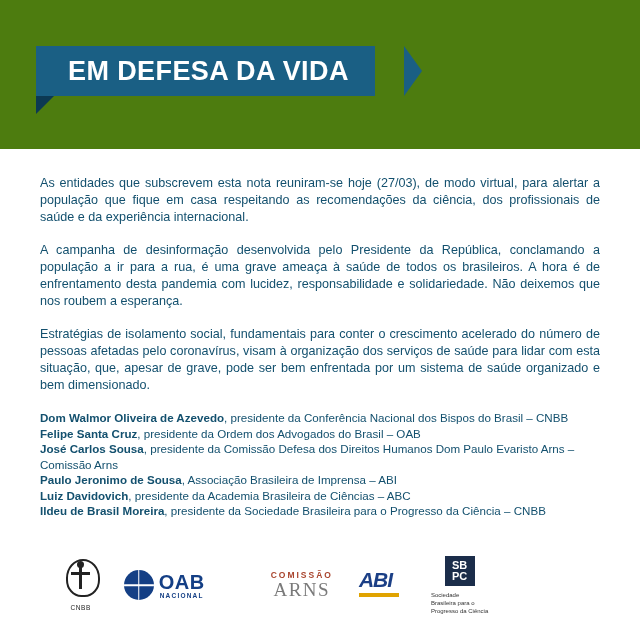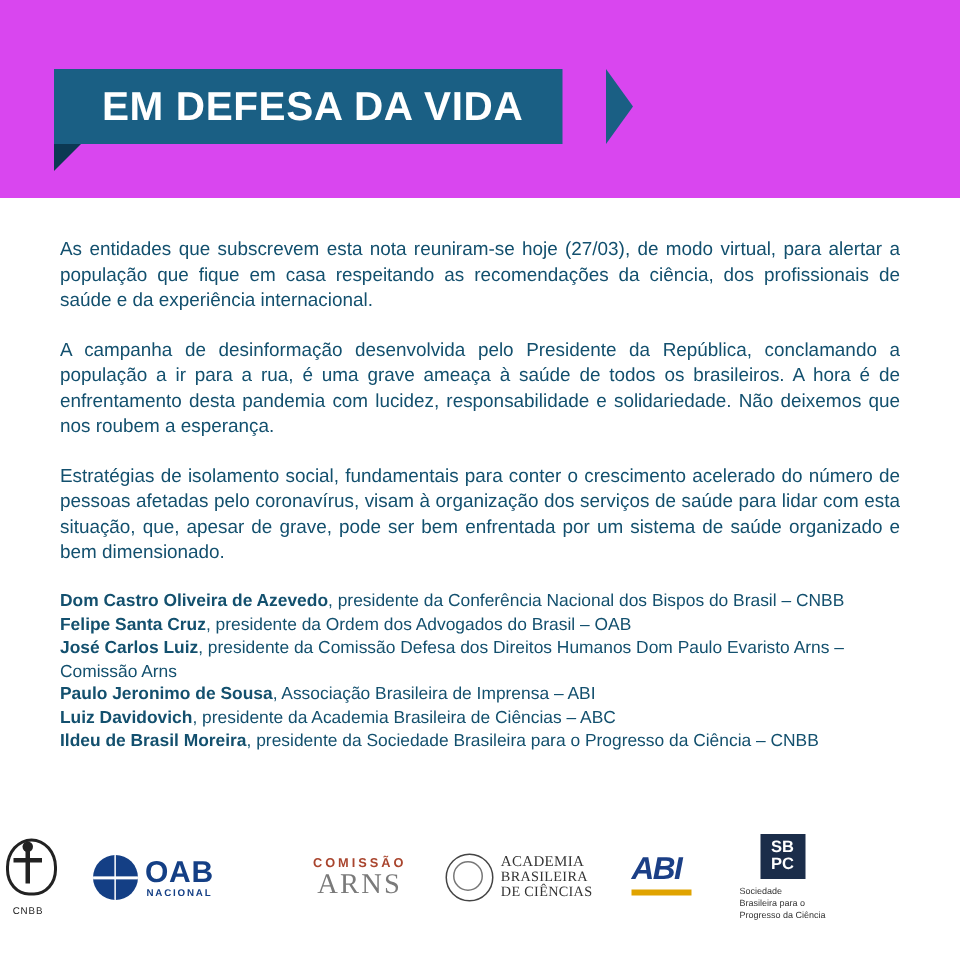--- a/index.html
+++ b/index.html
@@ -18,22 +18,22 @@
     width: 640px;
     height: 640px;
     background: #ffffff;
     box-sizing: border-box;
   }
 
   
   .header {
     position: relative;
     width: 640px;
-    height: 132px;
-    background: #d946ef;
+    height: 149px;
+    background: #4d7c0f;
     overflow: hidden;
   }
   
   .notch-left {
     position: absolute;
     left: 36px;
     top: 96px;
     width: 0;
     height: 0;
     border-left: 18px solid #0c3953;
@@ -315,27 +315,27 @@
     <div class="banner-arrow"></div>
   </div>
 
   <div class="body">
     <p class="para">As entidades que subscrevem esta nota reuniram-se hoje (27/03), de modo virtual, para alertar a população que fique em casa respeitando as recomendações da ciência, dos profissionais de saúde e da experiência internacional.</p>
     <p class="para">A campanha de desinformação desenvolvida pelo Presidente da República, conclamando a população a ir para a rua, é uma grave ameaça à saúde de todos os brasileiros. A hora é de enfrentamento desta pandemia com lucidez, responsabilidade e solidariedade. Não deixemos que nos roubem a esperança.</p>
     <p class="para">Estratégias de isolamento social, fundamentais para conter o crescimento acelerado do número de pessoas afetadas pelo coronavírus, visam à organização dos serviços de saúde para lidar com esta situação, que, apesar de grave, pode ser bem enfrentada por um sistema de saúde organizado e bem dimensionado.</p>
 
     <div class="signatures">
       <div class="sig">
-        <b>Dom Castro Oliveira de Azevedo</b><span>, presidente da Conferência Nacional dos Bispos do Brasil – CNBB</span>
+        <b>Dom Walmor Oliveira de Azevedo</b><span>, presidente da Conferência Nacional dos Bispos do Brasil – CNBB</span>
       </div>
       <div class="sig">
         <b>Felipe Santa Cruz</b><span>, presidente da Ordem dos Advogados do Brasil – OAB</span>
       </div>
       <div class="sig">
-        <b>José Carlos Luiz</b><span>, presidente da Comissão Defesa dos Direitos Humanos Dom Paulo Evaristo Arns – Comissão Arns</span>
+        <b>José Carlos Sousa</b><span>, presidente da Comissão Defesa dos Direitos Humanos Dom Paulo Evaristo Arns – Comissão Arns</span>
       </div>
       <div class="sig">
         <b>Paulo Jeronimo de Sousa</b><span>, Associação Brasileira de Imprensa – ABI</span>
       </div>
       <div class="sig">
         <b>Luiz Davidovich</b><span>, presidente da Academia Brasileira de Ciências – ABC</span>
       </div>
       <div class="sig">
         <b>Ildeu de Brasil Moreira</b><span>, presidente da Sociedade Brasileira para o Progresso da Ciência – CNBB</span>
       </div>
@@ -360,28 +360,20 @@
         <div class="big">OAB</div>
         <div class="small">NACIONAL</div>
       </div>
     </div>
 
     <div class="logo arns">
       <div class="l1">COMISSÃO</div>
       <div class="l2">ARNS</div>
     </div>
 
-    <div class="logo abc">
-      <div class="abc-seal"></div>
-      <div class="abc-text">
-        <div class="a1">ACADEMIA</div>
-        <div>BRASILEIRA</div>
-        <div>DE CIÊNCIAS</div>
-      </div>
-    </div>
 
     <div class="logo">
       <div class="abi-mark">
         <div class="abi-txt">ABI</div>
         <div class="abi-bar"></div>
       </div>
     </div>
 
     <div class="logo sbpc">
       <div class="sbpc-box">

